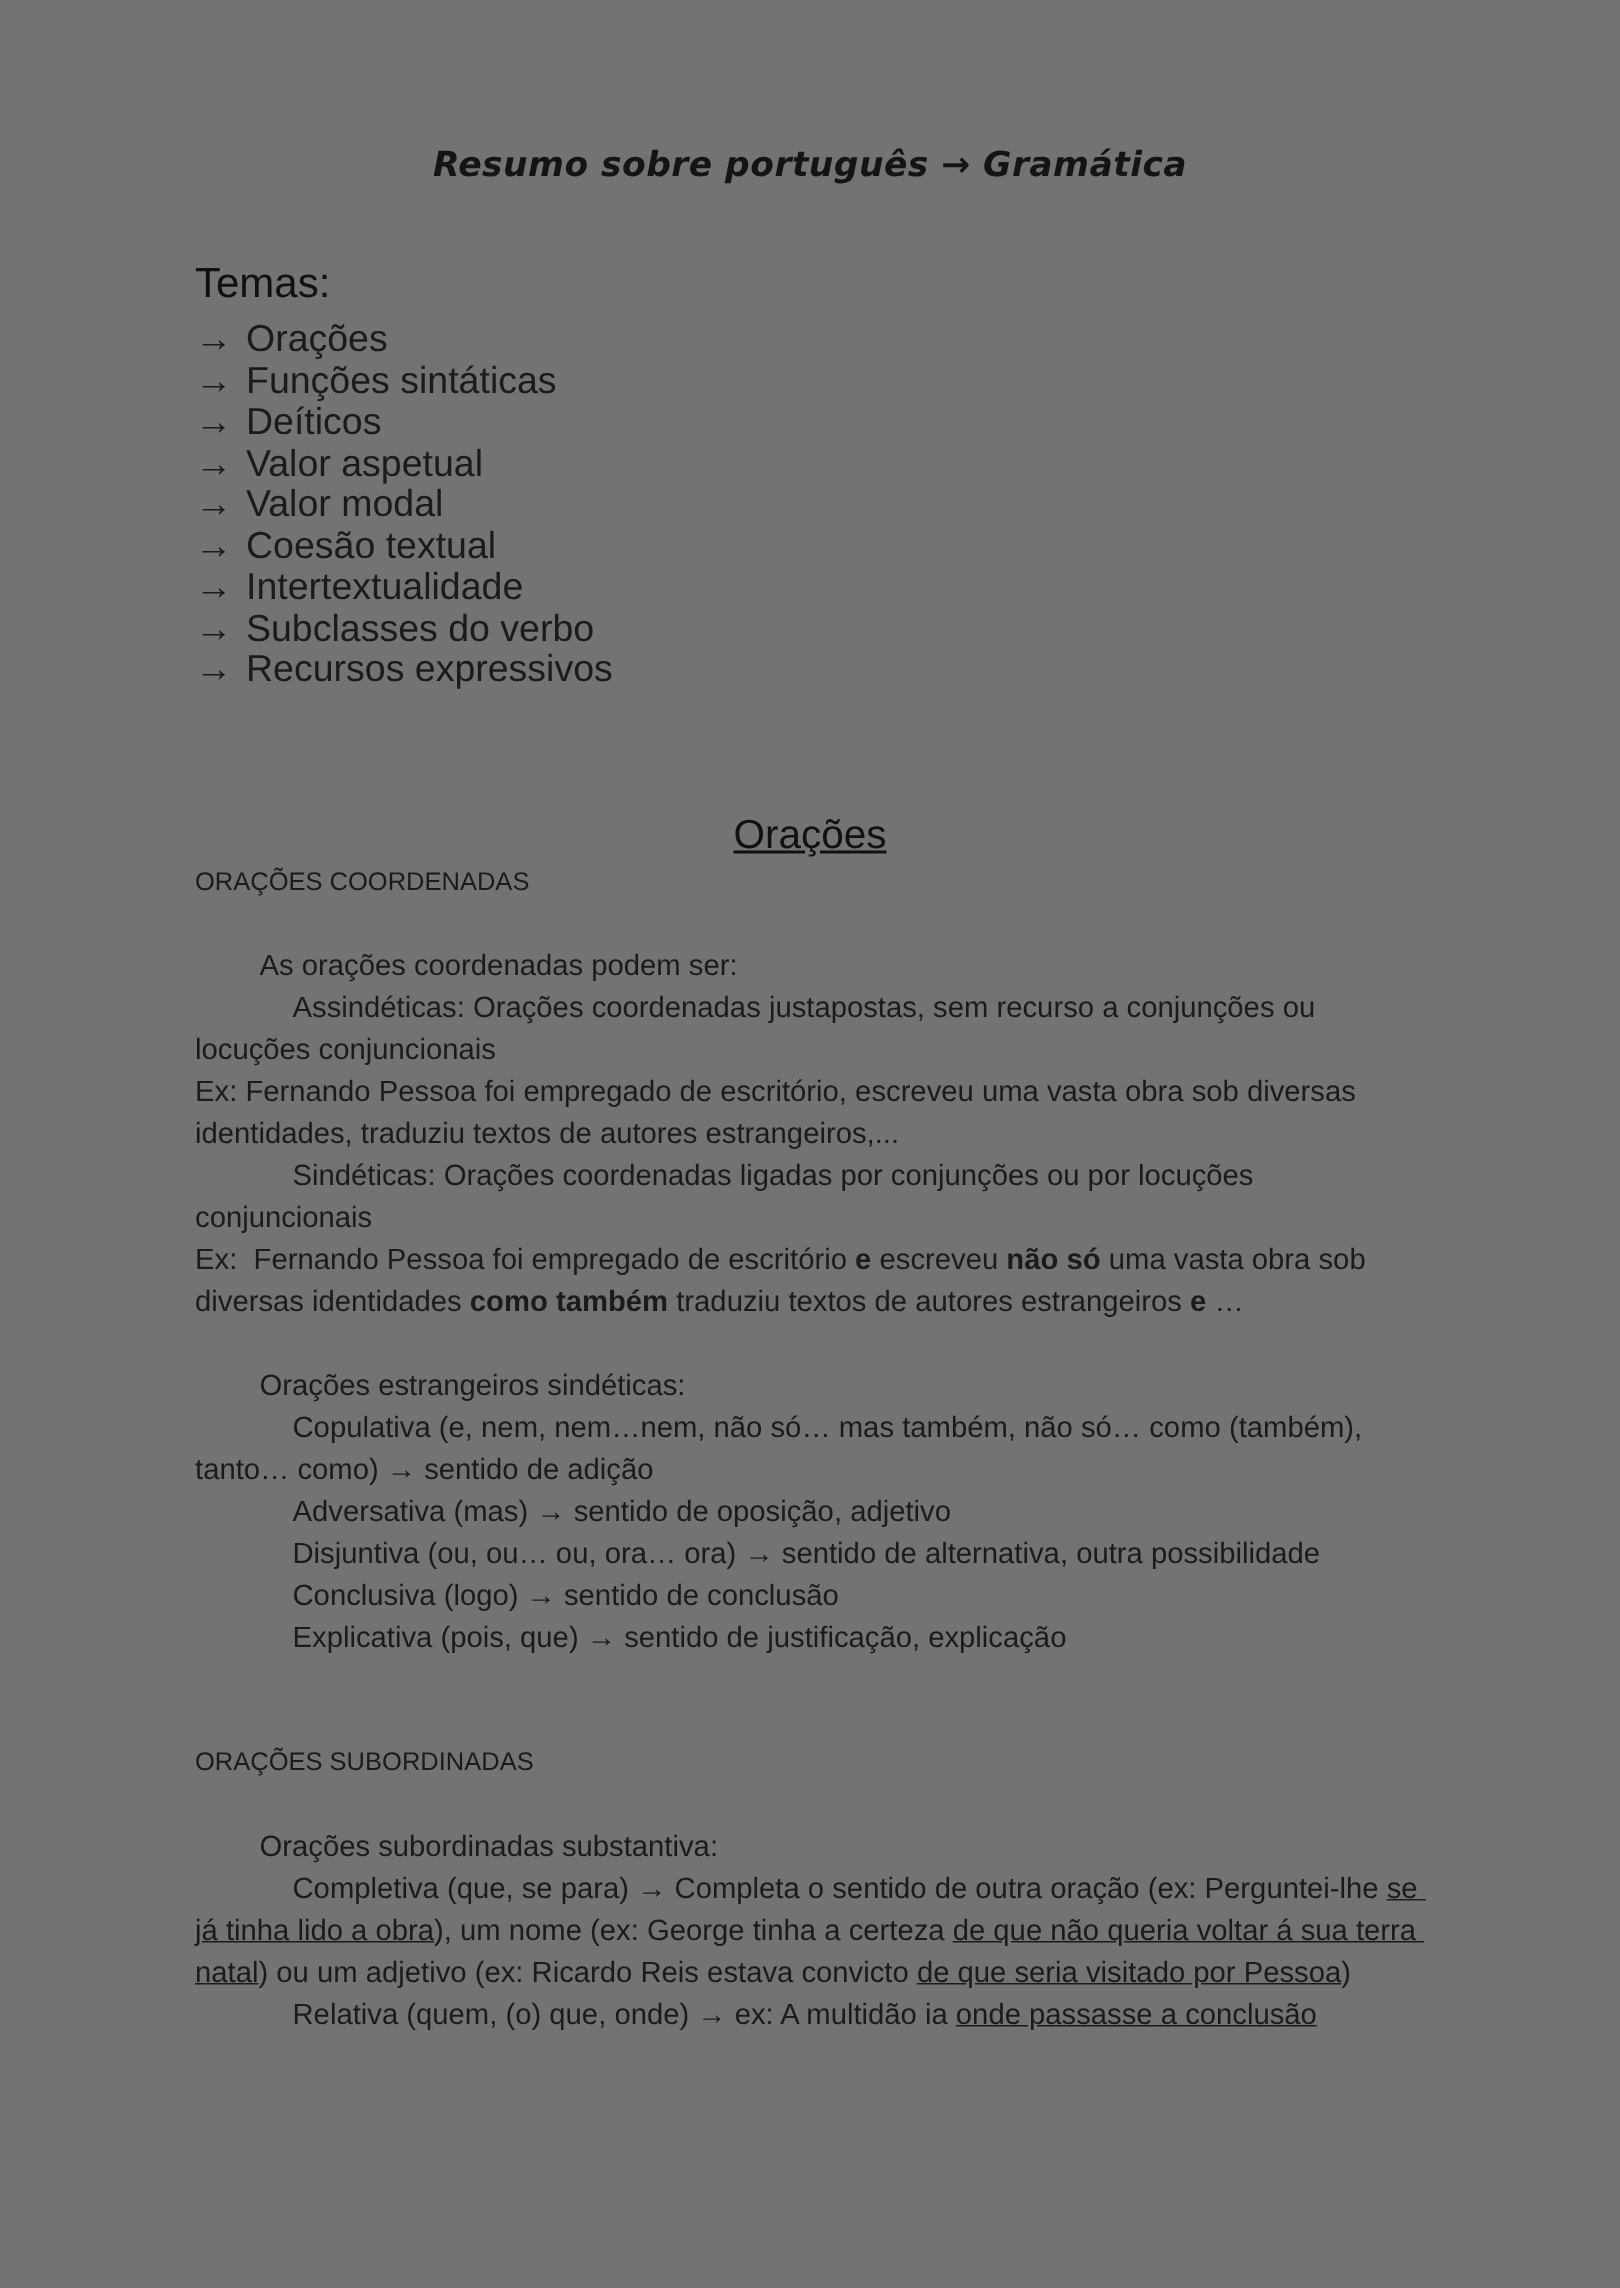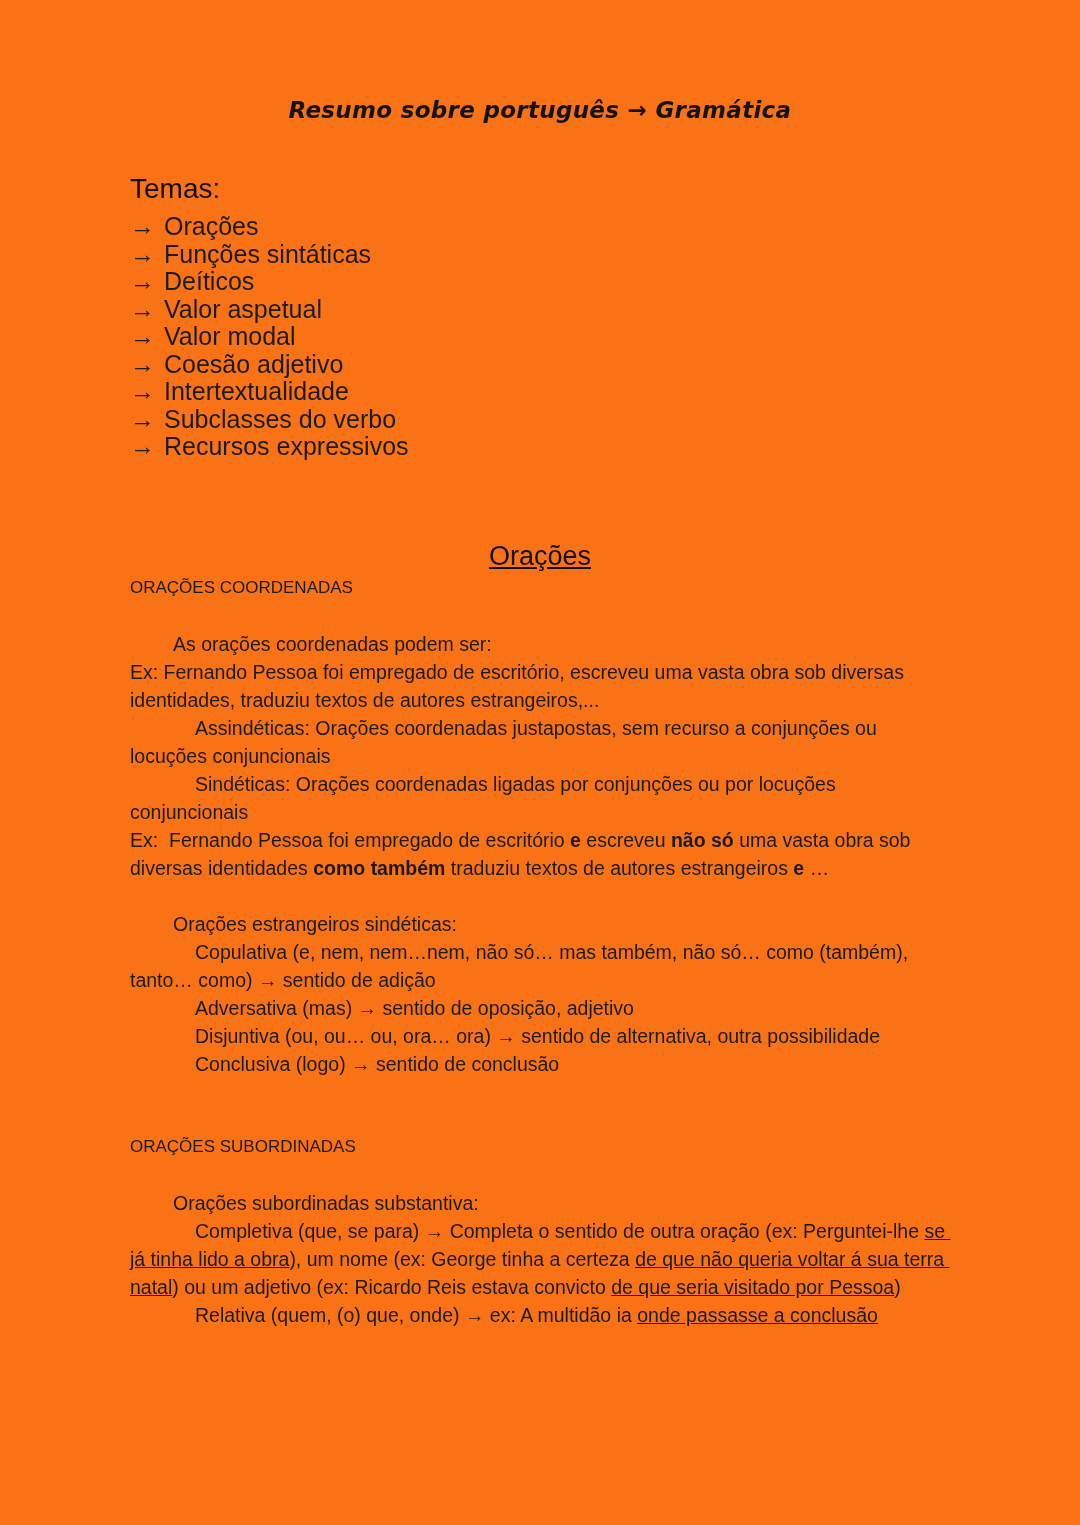--- a/index.html
+++ b/index.html
@@ -1,21 +1,21 @@
 <!DOCTYPE html>
 <html><head>
 <meta charset="utf-8">
 <style>
   * { box-sizing: border-box; }
   html, body { margin: 0; padding: 0; background: #ffffff; }
   .page {
     position: relative;
     width: 1080px;
     height: 1525px;
-    background: #f97316;
+    background: #737373;
     color: #1b1b1b;
     font-family: "Liberation Sans", "DejaVu Sans", sans-serif;
     overflow: hidden;
   }
   .script-title {
     padding-top: 97px;
     text-align: center;
     font-family: "DejaVu Sans", sans-serif;
     font-style: italic;
     font-weight: 600;
@@ -71,41 +71,42 @@
   <div class="content">
 
     <h1 class="temas-heading">Temas:</h1>
 
     <div class="temas-list">
       <div class="tema-row"><span class="arrow">→</span><span>Orações</span></div>
       <div class="tema-row"><span class="arrow">→</span><span>Funções sintáticas</span></div>
       <div class="tema-row"><span class="arrow">→</span><span>Deíticos</span></div>
       <div class="tema-row"><span class="arrow">→</span><span>Valor aspetual</span></div>
       <div class="tema-row"><span class="arrow">→</span><span>Valor modal</span></div>
-      <div class="tema-row"><span class="arrow">→</span><span>Coesão adjetivo</span></div>
+      <div class="tema-row"><span class="arrow">→</span><span>Coesão textual</span></div>
       <div class="tema-row"><span class="arrow">→</span><span>Intertextualidade</span></div>
       <div class="tema-row"><span class="arrow">→</span><span>Subclasses do verbo</span></div>
       <div class="tema-row"><span class="arrow">→</span><span>Recursos expressivos</span></div>
     </div>
 
     <h2 class="section-title">Orações</h2>
 
     <div class="subheading">ORAÇÕES COORDENADAS</div>
 
     <p class="para mt-blank">As orações coordenadas podem ser:</p>
+    <p class="para indent">Assindéticas: Orações coordenadas justapostas, sem recurso a conjunções ou locuções conjuncionais</p>
     <p class="para">Ex: Fernando Pessoa foi empregado de escritório, escreveu uma vasta obra sob diversas identidades, traduziu textos de autores estrangeiros,...</p>
-    <p class="para indent">Assindéticas: Orações coordenadas justapostas, sem recurso a conjunções ou locuções conjuncionais</p>
     <p class="para indent">Sindéticas: Orações coordenadas ligadas por conjunções ou por locuções conjuncionais</p>
     <p class="para"><span>Ex:  Fernando Pessoa foi empregado de escritório </span><span style="font-weight: 700;">e</span><span> escreveu </span><span style="font-weight: 700;">não só</span><span> uma vasta obra sob diversas identidades </span><span style="font-weight: 700;">como também</span><span> traduziu textos de autores estrangeiros </span><span style="font-weight: 700;">e</span><span> …</span></p>
 
     <p class="para mt-blank">Orações estrangeiros sindéticas:</p>
     <p class="para indent">Copulativa (e, nem, nem…nem, não só… mas também, não só… como (também), tanto… como) → sentido de adição</p>
     <p class="para indent">Adversativa (mas) → sentido de oposição, adjetivo</p>
     <p class="para indent">Disjuntiva (ou, ou… ou, ora… ora) → sentido de alternativa, outra possibilidade</p>
     <p class="para indent">Conclusiva (logo) → sentido de conclusão</p>
+    <p class="para indent">Explicativa (pois, que) → sentido de justificação, explicação</p>
 
     <div class="subheading mt-large">ORAÇÕES SUBORDINADAS</div>
 
     <p class="para mt-blank">Orações subordinadas substantiva:</p>
     <p class="para indent"><span>Completiva (que, se para) → Completa o sentido de outra oração (ex: Perguntei-lhe </span><span style="text-decoration: underline;">se já tinha lido a obra</span><span>), um nome (ex: George tinha a certeza </span><span style="text-decoration: underline;">de que não queria voltar á sua terra natal</span><span>) ou um adjetivo (ex: Ricardo Reis estava convicto </span><span style="text-decoration: underline;">de que seria visitado por Pessoa</span><span>)</span></p>
     <p class="para indent"><span>Relativa (quem, (o) que, onde) → ex: A multidão ia </span><span style="text-decoration: underline;">onde passasse a conclusão</span></p>
 
   </div>
 </div>
 

